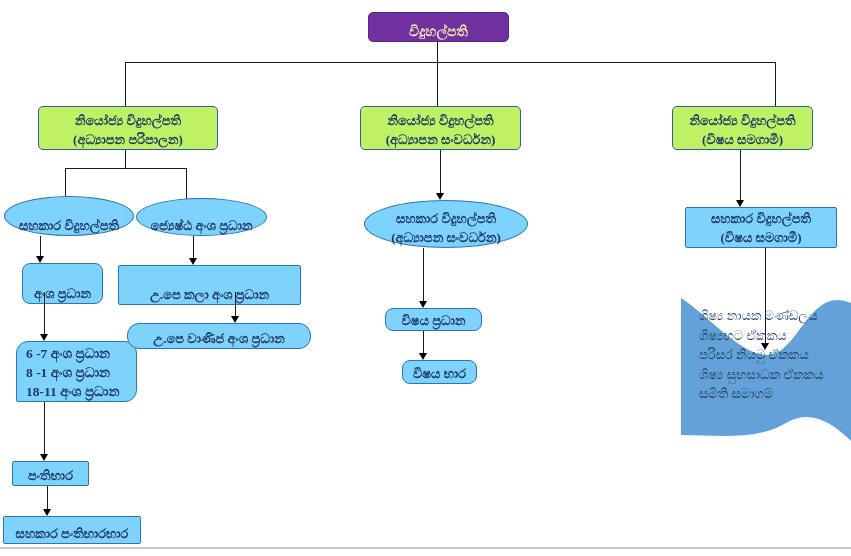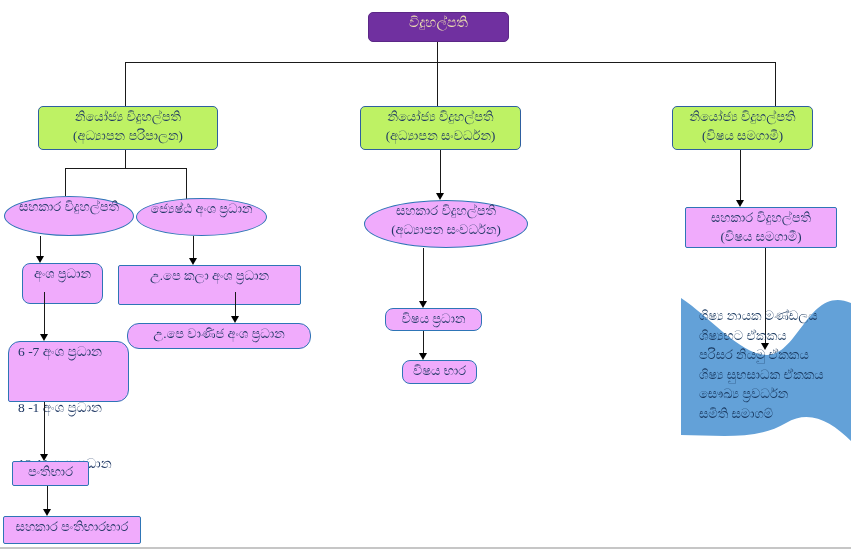--- a/index.html
+++ b/index.html
@@ -1,22 +1,22 @@
 <!DOCTYPE html>
 <html><head>
 <meta charset="utf-8">
 <style>
   html,body{margin:0;padding:0;}
   body{font-family:"Liberation Serif","DejaVu Serif",serif;}
   #canvas{position:relative;width:851px;height:556px;background:#ffffff;overflow:hidden;}
-  .node{position:absolute;display:flex;flex-direction:column;align-items:center;justify-content:flex-start;
-        text-align:center;color:#1F3864;font-size:13px;line-height:19px;box-sizing:border-box;}
+  .node{position:absolute;display:flex;flex-direction:column;align-items:center;justify-content:flex-end;
+        text-align:center;color:#1F3864;font-size:13px;line-height:19px;box-sizing:border-box;font-weight:bold;}
   .purple{background:#7030A0;border:1px solid #5B2786;border-radius:5px;color:#EFE3B0;font-size:14px;}
   .deputy{background:#bef264;border:1.5px solid #2E5FA0;border-radius:5px;}
-  .shape{background:#f0abfc;border:1.5px solid #2E75B6;}
+  .shape{background:#7dd3fc;border:1.5px solid #2E75B6;}
   .ellipse{border-radius:50%;}
   .r8{border-radius:8px;}
   .r2{border-radius:2px;}
   .r10{border-radius:12px;}
   .grade{border-radius:12px 12px 12px 2px;align-items:flex-start;padding-left:9px;text-align:left;font-size:13.5px;line-height:19px;}
   .vl{position:absolute;width:1px;background:#1a1a1a;}
   .hl{position:absolute;height:1px;background:#1a1a1a;}
   .ah{position:absolute;width:0;height:0;border-left:4px solid transparent;border-right:4px solid transparent;border-top:7px solid #000;}
   .wavetext{position:absolute;left:699px;top:306px;width:150px;color:#17365D;font-size:13px;line-height:19.5px;text-align:left;}
   .divider{position:absolute;left:0;top:547px;width:851px;height:2px;background:#C6C6C6;}
@@ -62,21 +62,21 @@
   </div>
 
   <div class="vl" style="left:40px;top:236px;height:20px;"></div>
   <div class="ah" style="left:36px;top:256px;"></div>
   <div class="node shape r8" style="left:22px;top:263px;width:81px;height:41px;">
     <span>අංශ ප්‍රධාන</span>
   </div>
 
   <div class="vl" style="left:44px;top:292px;height:42px;"></div>
   <div class="ah" style="left:40px;top:334px;"></div>
-  <div class="node shape grade" style="left:8px;top:341px;width:121px;height:61px;gap:37px;">
+  <div class="node shape grade" style="left:16px;top:341px;width:121px;height:61px;">
     <span>6 -7 අංශ ප්‍රධාන</span>
     <span>8 -1 අංශ ප්‍රධාන</span>
     <span>18-11 අංශ ප්‍රධාන</span>
   </div>
 
   <div class="vl" style="left:44px;top:402px;height:52px;"></div>
   <div class="ah" style="left:40px;top:454px;"></div>
   <div class="node shape r2" style="left:12px;top:461px;width:77px;height:25px;">
     <span>පංතිභාර</span>
   </div>
@@ -130,19 +130,18 @@
   </svg>
 
   <div class="vl" style="left:765px;top:248px;height:95px;"></div>
   <div class="ah" style="left:761px;top:343px;"></div>
 
   <div class="wavetext">
     <div>ශිෂ්‍ය නායක මණ්ඩලය</div>
     <div>ශිෂ්‍යභට ඒකකය</div>
     <div>පරිසර නියමු ඒකකය</div>
     <div>ශිෂ්‍ය සුභසාධක ඒකකය</div>
-    <div>සෞඛ්‍ය ප්‍රවර්ධන</div>
     <div>සමිති සමාගම්</div>
   </div>
 
   <div class="divider"></div>
 
 </div>
 
 </body></html>

